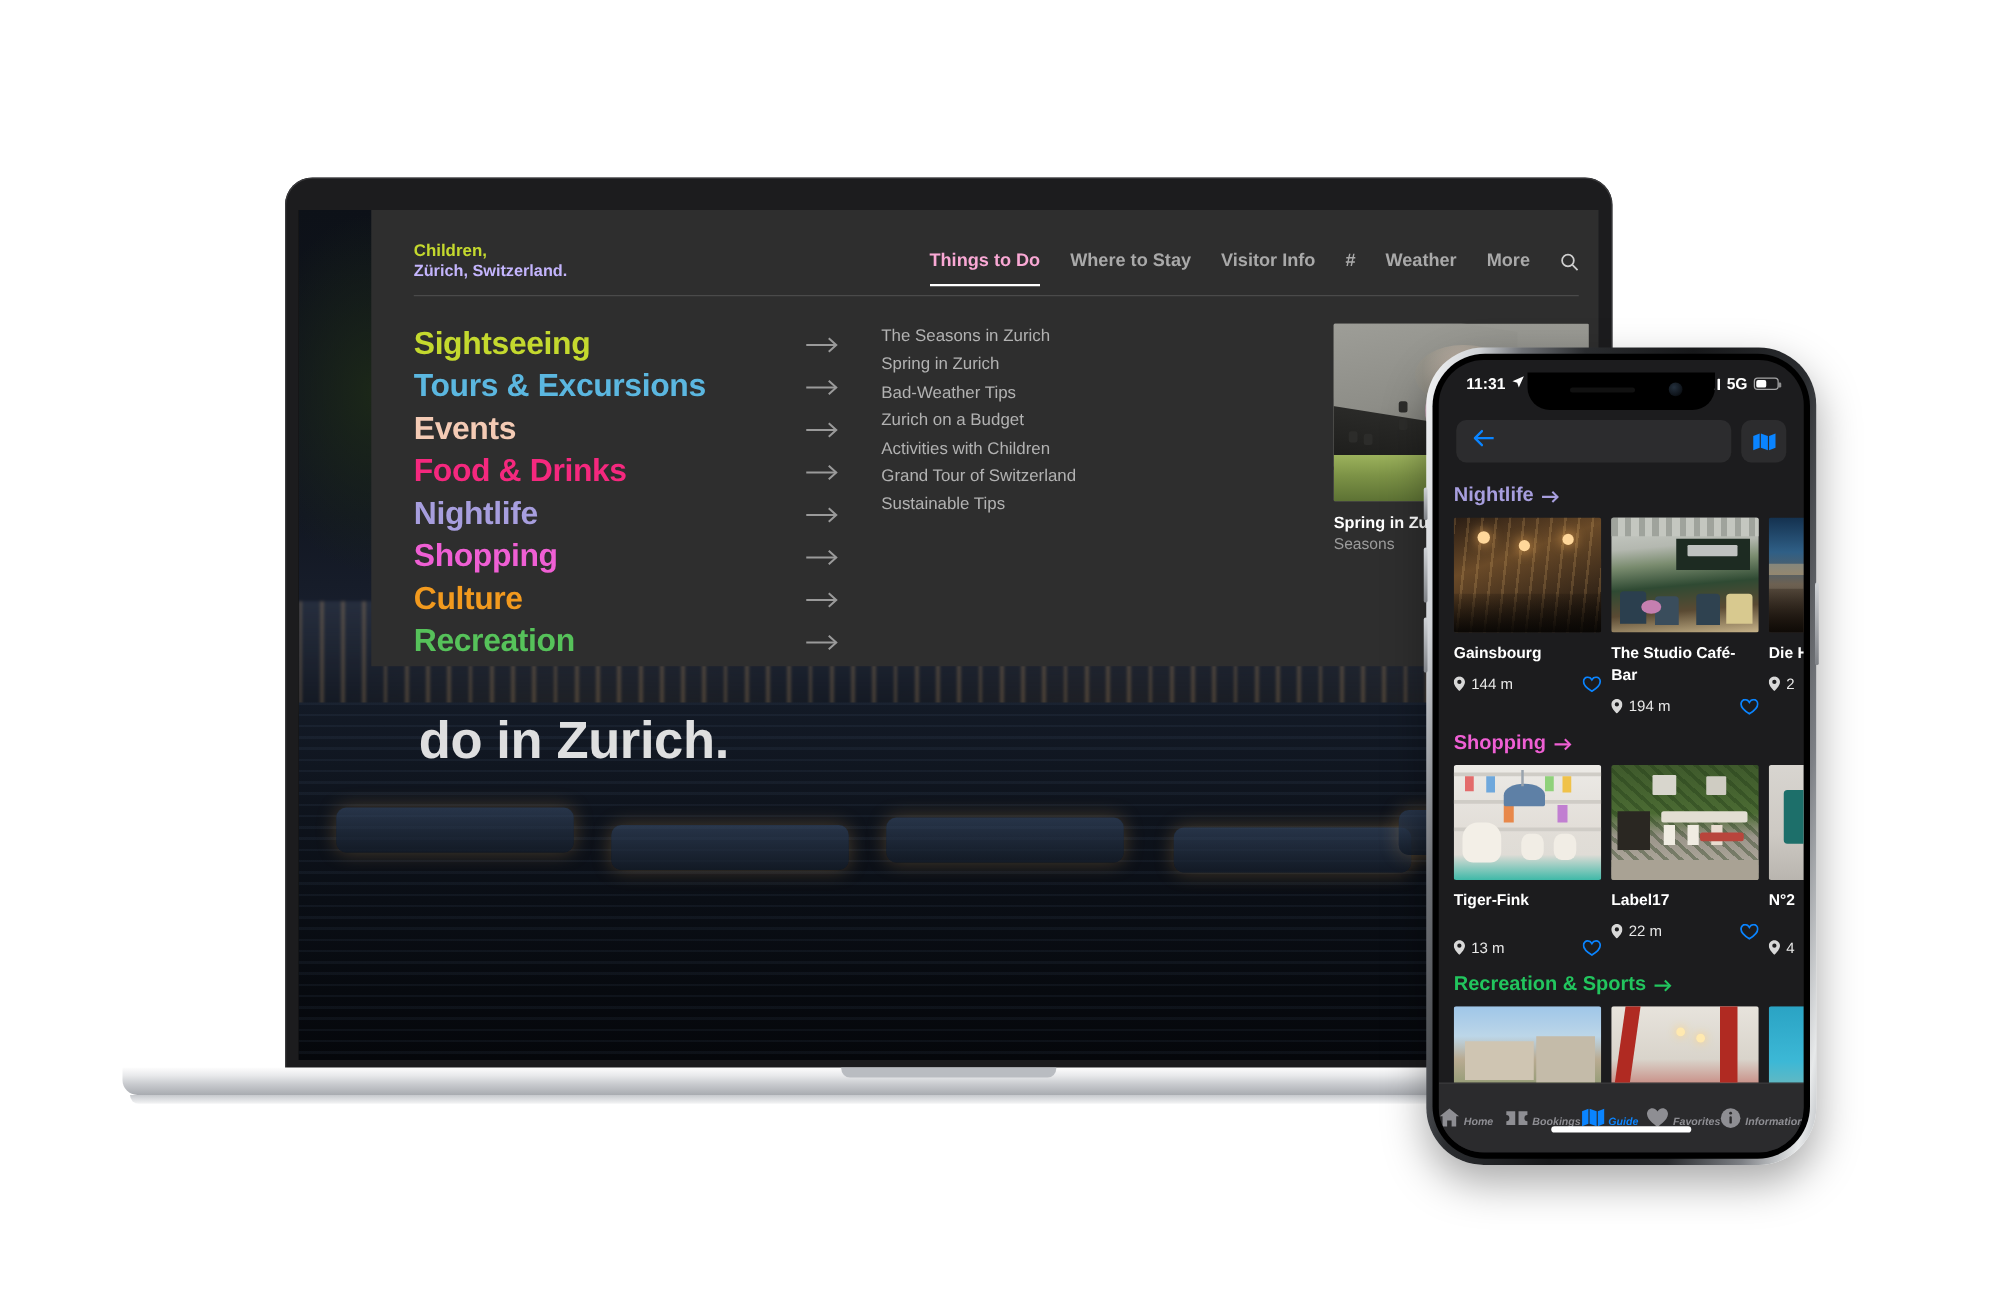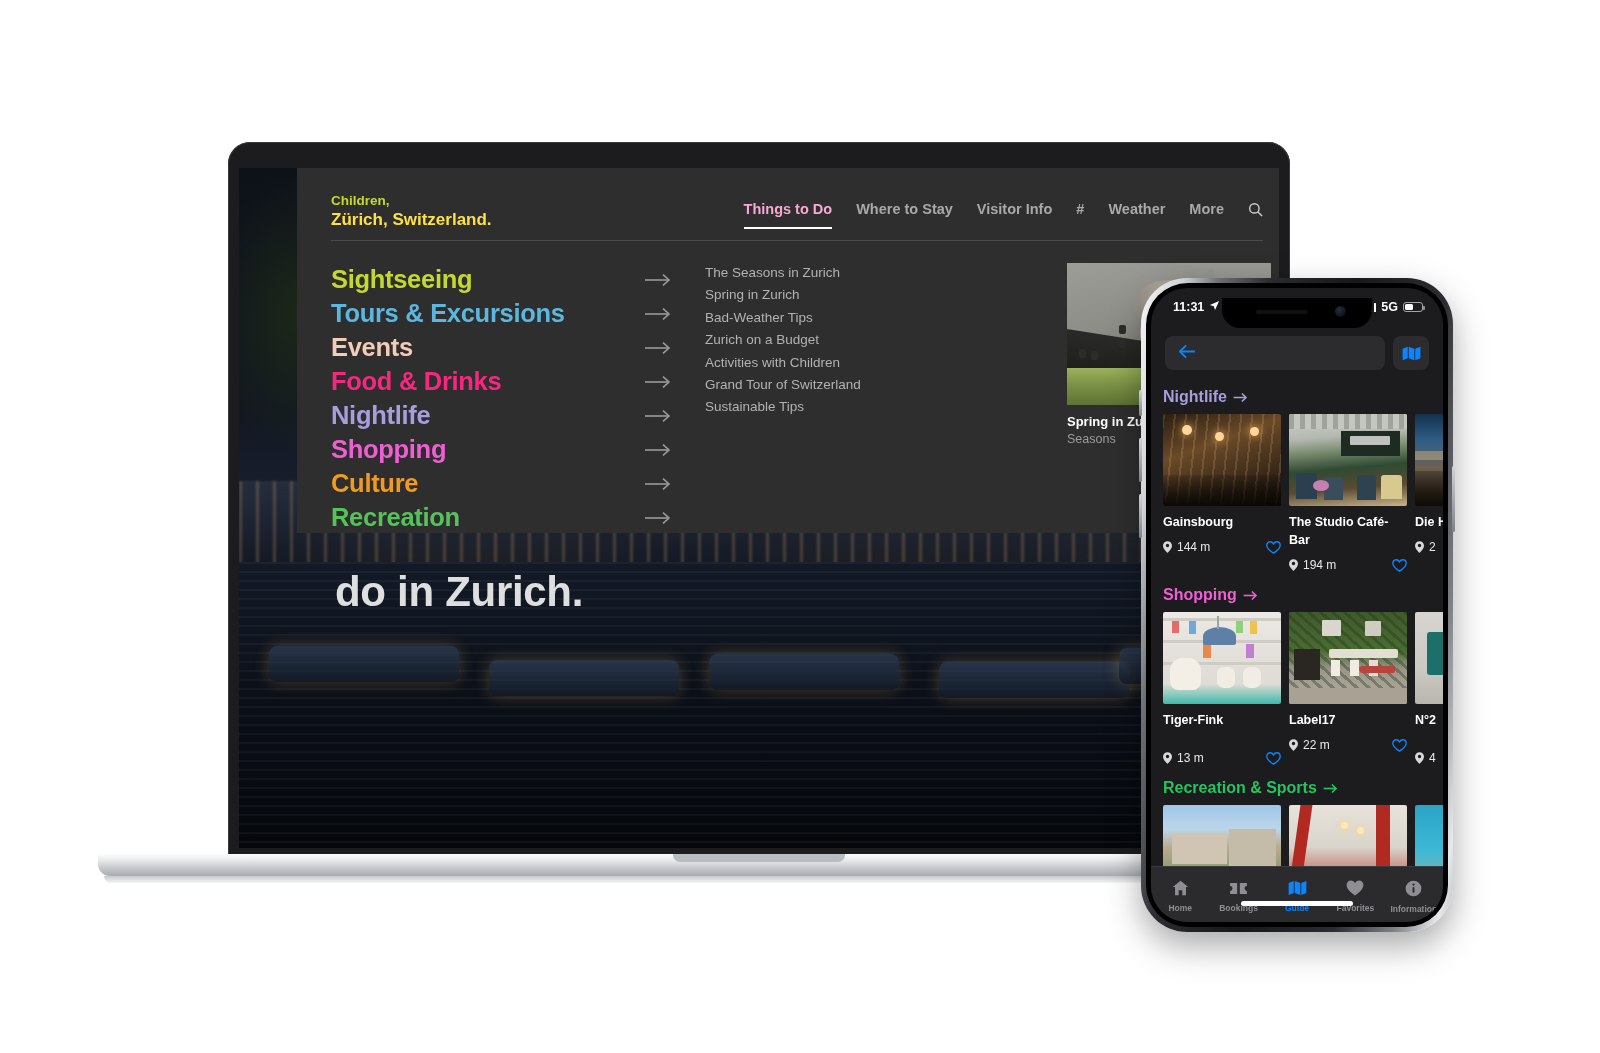--- a/index.html
+++ b/index.html
@@ -78,21 +78,21 @@
 
   
   .panel {
     position: absolute; left: 58px; top: 0; width: 1000px; height: 365px;
     background: #2e2e2e;
   }
   .panel-inner { padding: 24px 34px 0 34px; }
   .panel-head { display:flex; align-items:flex-start; justify-content:space-between; }
   .brand { line-height: 1.28; }
   .brand-l1 { font-size: 13.5px; font-weight: 700; color: #c4d92e; }
-  .brand-l2 { font-size: 17px; font-weight: 700; color: #fde047; }
+  .brand-l2 { font-size: 13px; font-weight: 700; color: #c4b5fd; }
   .nav { display:flex; align-items:center; gap: 24px; padding-top: 9px; }
   .nav-item {
     font-size: 14.5px; font-weight: 700; color: #a9a9a9;
     padding-bottom: 10px; cursor: pointer; white-space: nowrap;
   }
   .nav-item.active { color: #f9a8d4; box-shadow: 0 2px 0 0 #ffffff; }
   .nav-search { padding-bottom: 10px; display:flex; align-items:center; cursor:pointer; }
   .nav-search svg { display:block; }
   .panel-rule { margin: 9px 0 0 0; height: 1px; background: #4a4a4a; }
 
@@ -210,21 +210,21 @@
   .card-name { margin-top: 7px; font-size: 12.5px; font-weight:700; color:#fff; line-height:1.45; }
   .card-meta { margin-top: 9px; display:flex; align-items:center; justify-content:space-between; }
   .card-dist { display:flex; align-items:center; gap:5px; font-size: 12px; color:#e8e8e8; }
   .heart svg { display:block; }
 
   .tabbar {
     flex:none; height: 56px; background:#2b2b2d;
     display:flex; align-items:center; padding-top: 4px;
     border-top: .5px solid rgba(255,255,255,.08);
   }
-  .tab { flex:1; display:flex; flex-direction:column; align-items:center; gap:3px; }
+  .tab { flex:1; display:flex; flex-direction:row; align-items:center; gap:3px;font-style:italic; }
   .tab-label { font-size: 8.5px; font-weight: 700; color:#8e8e93; }
   .tab.active .tab-label { color:#0a84ff; }
   .home-ind { position:absolute; left:50%; transform:translateX(-50%); bottom: 16px;
     width: 112px; height: 5px; border-radius:3px; background:#fff; z-index: 8; }
 
   
   .ph { position:absolute; inset:0; }
 </style>
 </head>
 <body>

